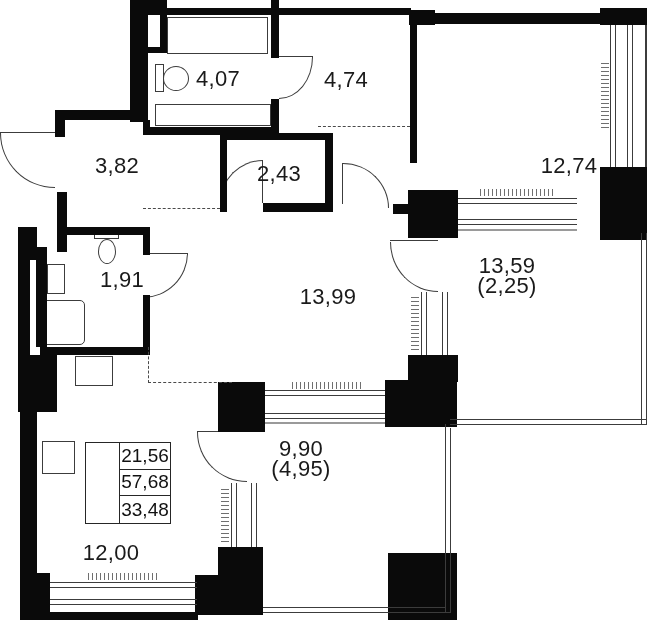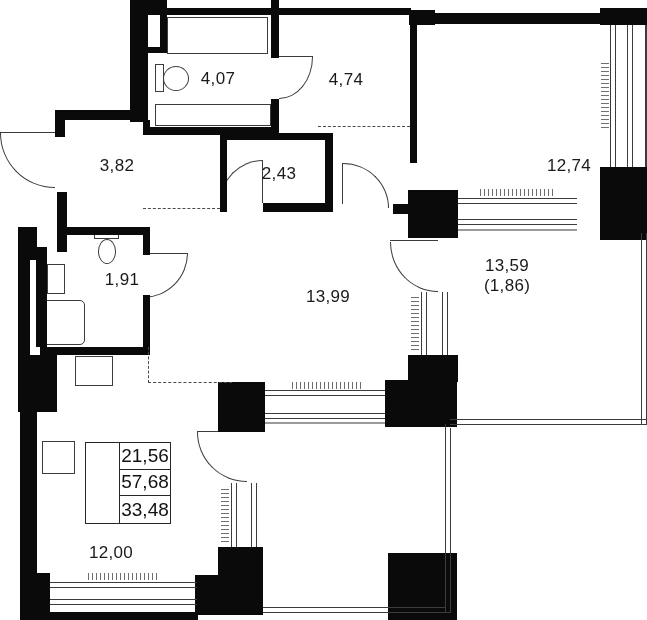--- a/index.html
+++ b/index.html
@@ -15,21 +15,21 @@
   .dot{background:#555;border-radius:50%}
   .comb-h{background:repeating-linear-gradient(90deg,#6f6f6f 0 1px,transparent 1px 4px)}
   .comb-v{background:repeating-linear-gradient(180deg,#6f6f6f 0 1px,transparent 1px 4px)}
   .dash-h{border-top:1.5px dashed #4a4a4a}
   .dash-v{border-left:1.5px dashed #4a4a4a}
   .arc{color:#3c3c3c;background:transparent}
   .arc-bl{border-left:1.3px solid;border-bottom:1.3px solid;border-bottom-left-radius:100% 100%}
   .arc-br{border-right:1.3px solid;border-bottom:1.3px solid;border-bottom-right-radius:100% 100%}
   .arc-tl{border-left:1.3px solid;border-top:1.3px solid;border-top-left-radius:100% 100%}
   .arc-tr{border-right:1.3px solid;border-top:1.3px solid;border-top-right-radius:100% 100%}
-  .room-label{position:absolute;transform:translate(-50%,-50%);font-size:17px;font-weight:500;
+  .room-label{position:absolute;transform:translate(-50%,-50%);font-size:22px;font-weight:500;
     color:#1a1a1a;white-space:pre;text-align:center;letter-spacing:.3px;line-height:20px}
   .info-box{position:absolute;left:85px;top:442px;width:86px;height:82px;border:1.5px solid #262626;
     display:grid;grid-template-columns:33px 1fr;grid-template-rows:1fr 1fr 1fr;background:#fff;color:#111}
   .ib-type{grid-column:1;grid-row:1/3;display:flex;align-items:center;justify-content:center;
     font-size:27px;font-weight:500;border-bottom:1.5px solid #262626}
   .ib-empty{grid-column:1;grid-row:3}
   .ib-val{grid-column:2;display:flex;align-items:center;justify-content:center;
     font-size:19px;font-weight:500;border-left:1.5px solid #262626}
   .ib-val.bb{border-bottom:1.5px solid #262626}
 </style>
@@ -158,21 +158,22 @@
     <div class="abs line" style="left: 641px; top: 233px; width: 1px; height: 191px;"></div>
     <div class="abs line" style="left: 645px; top: 25px; width: 2px; height: 142px;"></div>
 
   <div class="room-label" style="left:218px;top:79px">4,07</div>
   <div class="room-label" style="left:346px;top:80px">4,74</div>
   <div class="room-label" style="left:569px;top:166px">12,74</div>
   <div class="room-label" style="left:117px;top:166px">3,82</div>
   <div class="room-label" style="left:279px;top:174px">2,43</div>
   <div class="room-label" style="left:122px;top:280px">1,91</div>
   <div class="room-label" style="left:328px;top:297px">13,99</div>
-  <div class="room-label" style="left:507px;top:276px"><span>13,59</span><br><span>(1,86)</span></div>
+  <div class="room-label" style="left:507px;top:276px"><span>13,59</span><br><span>(2,25)</span></div>
+  <div class="room-label" style="left:301px;top:459px"><span>9,90</span><br><span>(4,95)</span></div>
   <div class="room-label" style="left:111px;top:553px">12,00</div>
 
   <div class="info-box">
     <div class="ib-val bb">21,56</div>
     <div class="ib-val bb">57,68</div>
     <div class="ib-empty"></div>
     <div class="ib-val">33,48</div>
   </div>
 </div>
 

